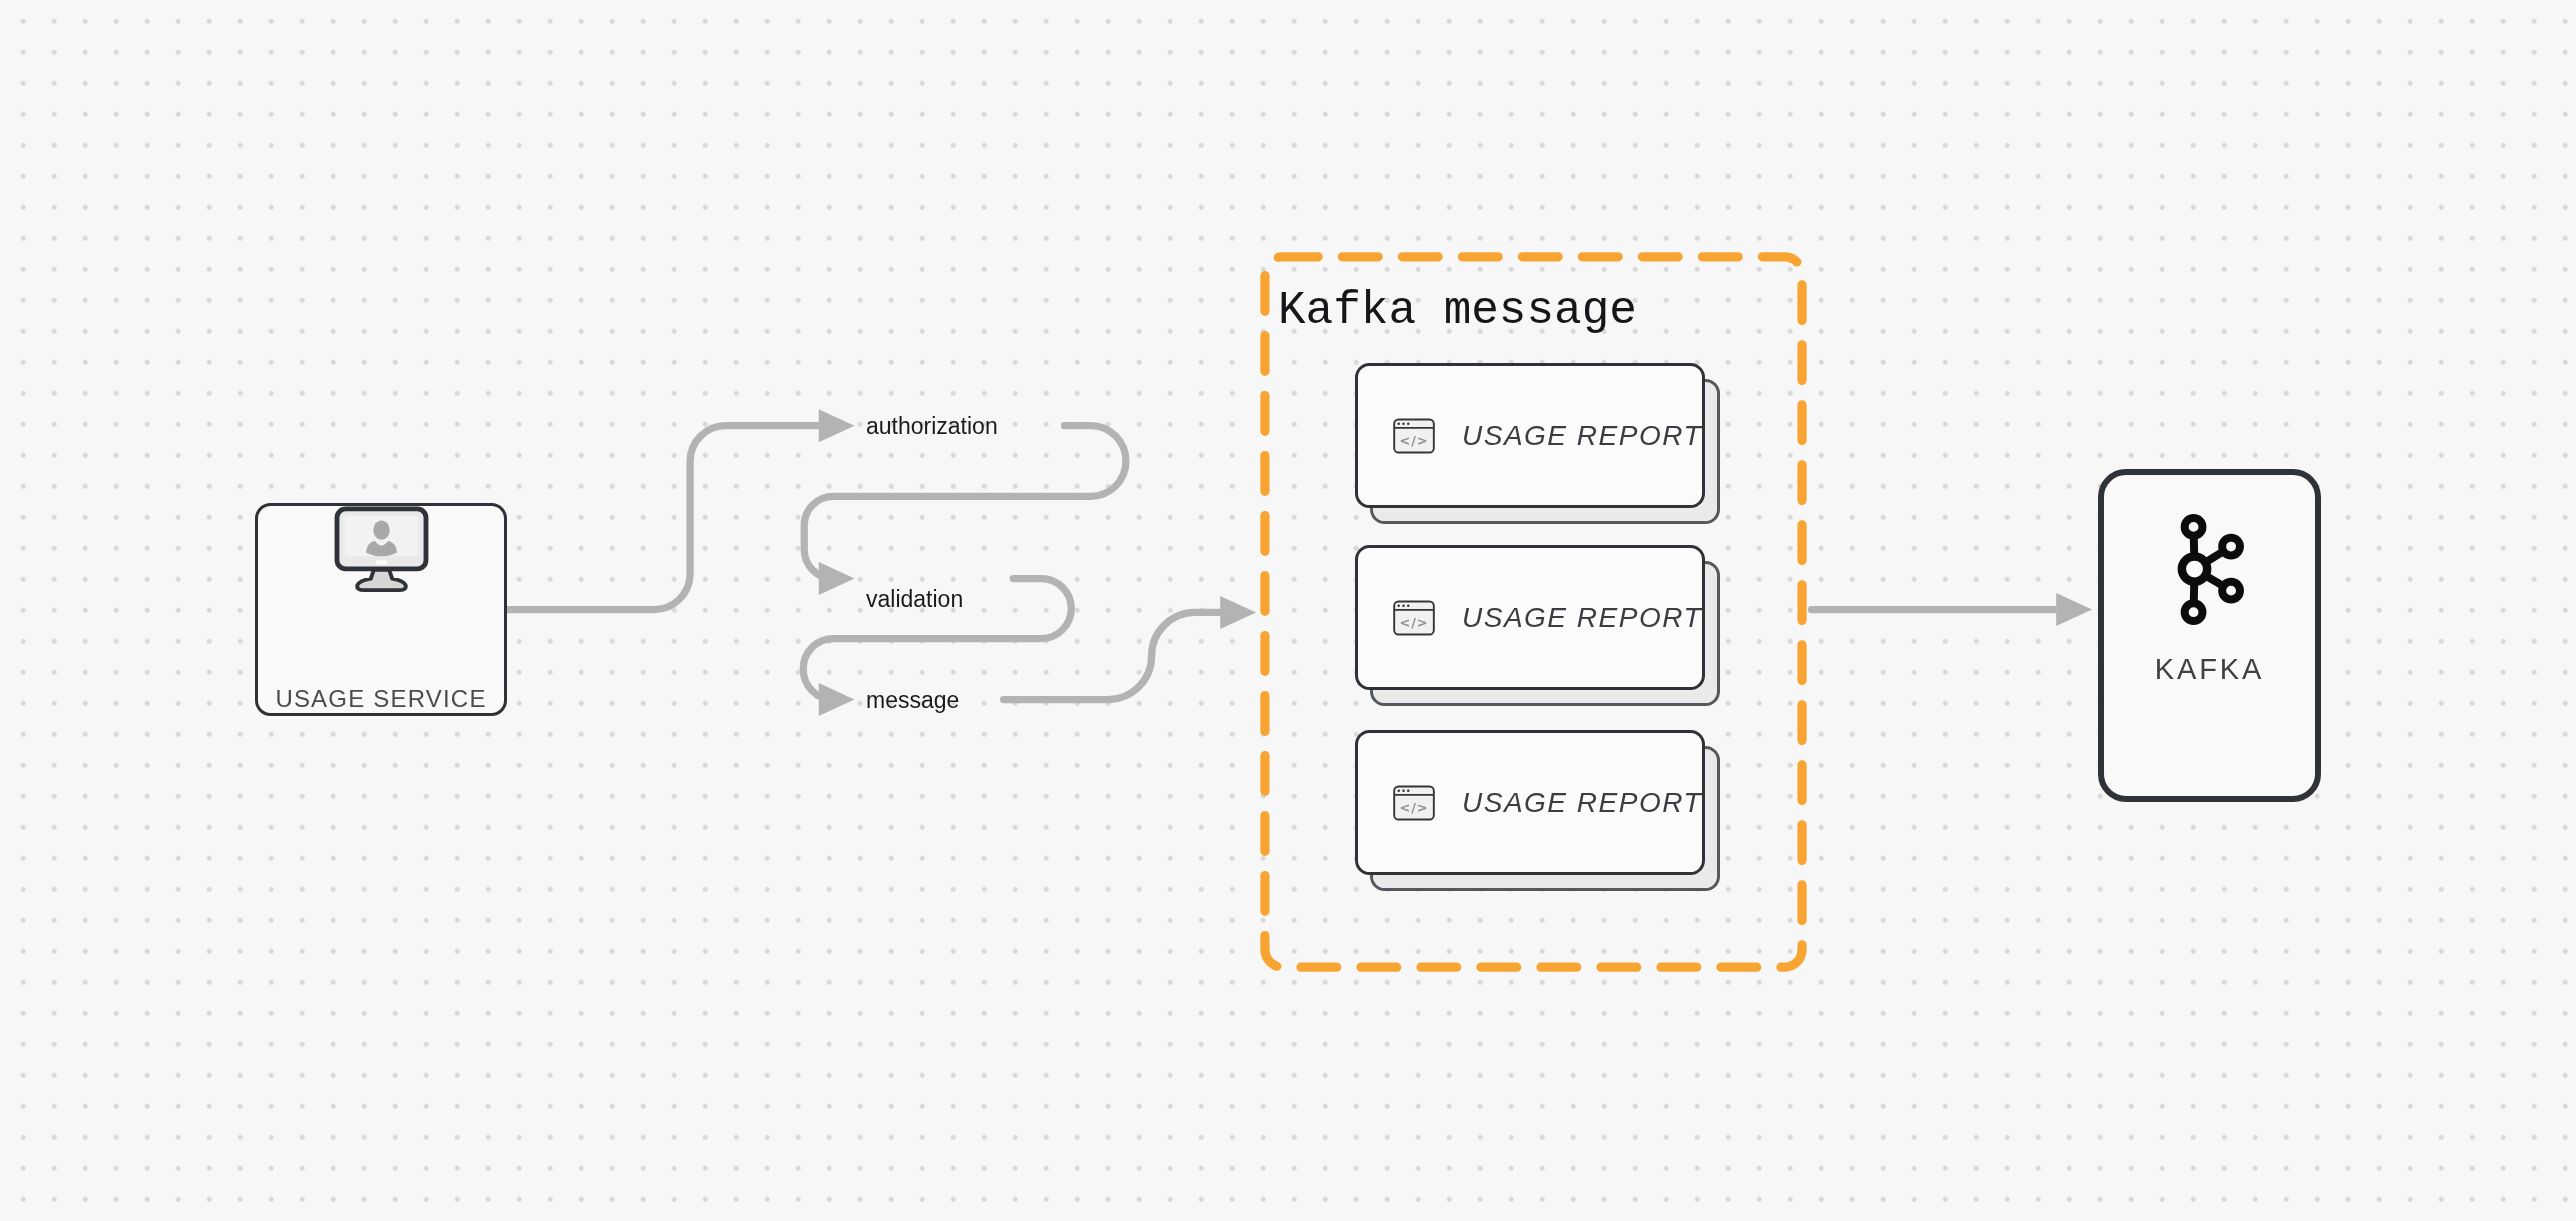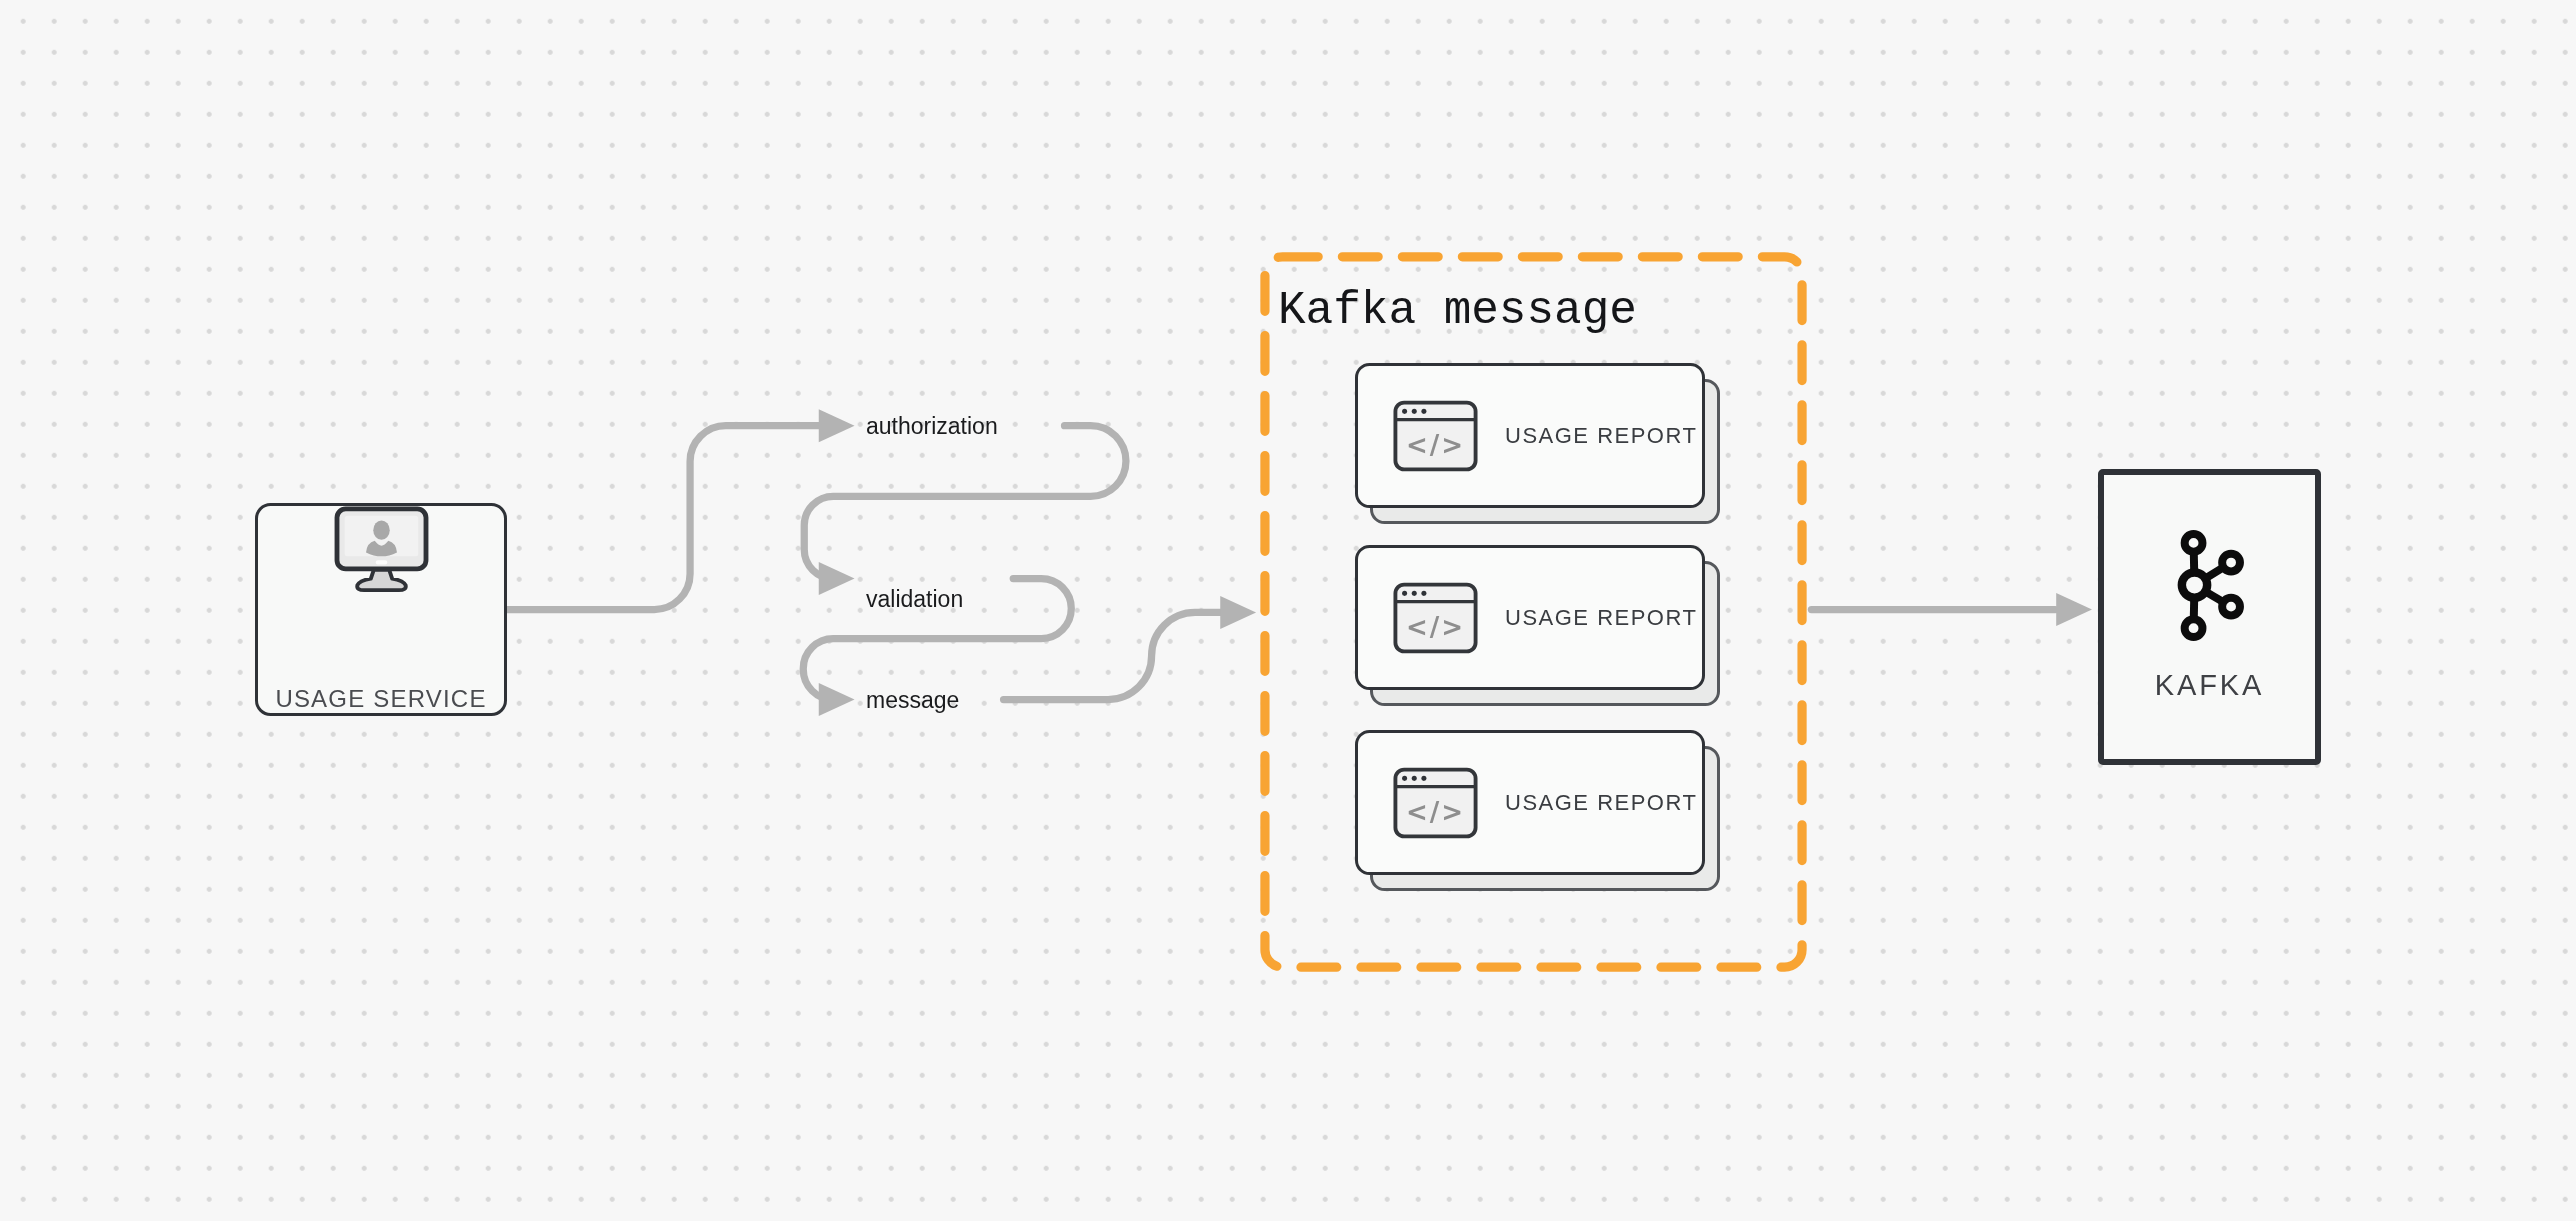--- a/index.html
+++ b/index.html
@@ -51,25 +51,25 @@
     justify-content: space-between;
   }
   .node-usage-service .node-label {
     font-size: 24px;
     letter-spacing: 1.2px;
     color: #4a4c50;
     font-weight: 500;
   }
   .node-kafka {
     left: 2098px; top: 469px;
-    width: 223px; height: 296px;
+    width: 223px; height: 333px;
     border-width: 6.3px;
-    border-radius: 5px;
+    border-radius: 28px;
     justify-content: flex-start;
-    padding-top: 51px;
+    padding-top: 35px;
     gap: 23px;
   }
   .node-kafka .node-label {
     font-size: 29px;
     letter-spacing: 2.9px;
     color: #3e4044;
     font-weight: 400;
   }
 
   
@@ -127,21 +127,22 @@
     width: 350px; height: 145px;
     background: #fafbfa;
     border: 3.9px solid #2f3237;
     border-radius: 14.5px;
     display: flex;
     align-items: center;
     padding-left: 35px;
     gap: 27px;
   }
   .card-label {
-    font-size: 22px;
+    font-style: italic;
+    font-size: 28px;
     letter-spacing: 1.5px;
     color: #3a3d41;
     font-weight: 500;
     white-space: nowrap;
   }
 </style>
 </head>
 <body>
 
 <div class="canvas">

